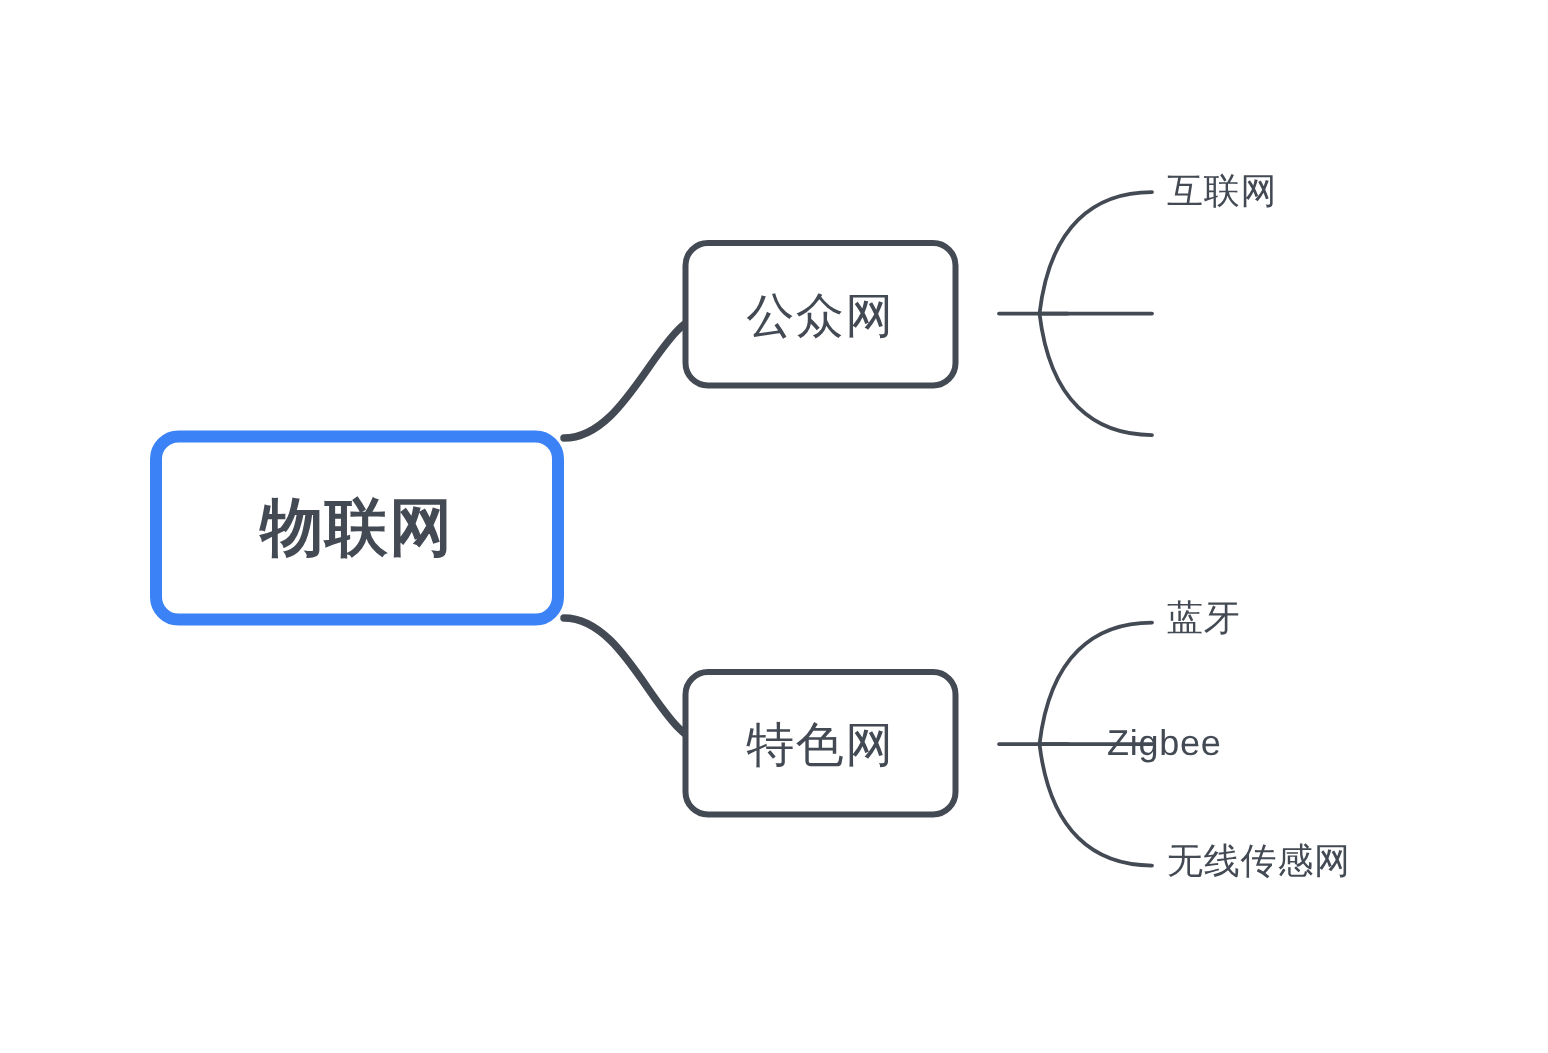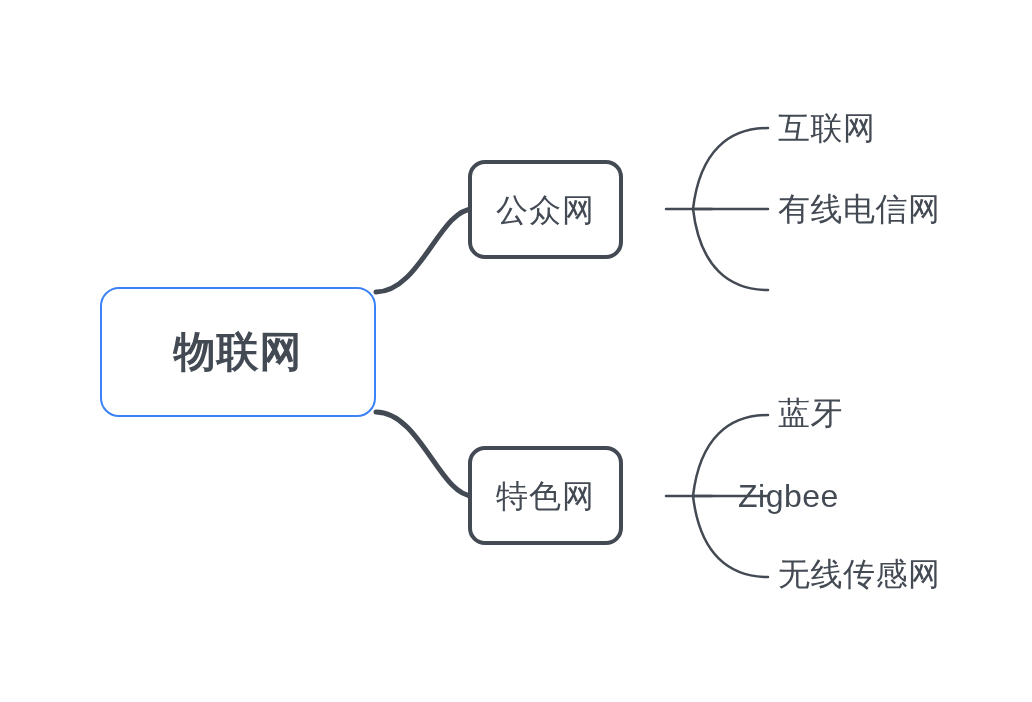--- a/index.html
+++ b/index.html
@@ -33,43 +33,43 @@
     justify-content: center;
     color: #434a54;
     line-height: 1;
     white-space: nowrap;
   }
   .node-root {
     left: 100px;
     top: 287px;
     width: 276px;
     height: 130px;
-    border: 2px solid #3b82f6;
+    border: 8px solid #3b82f6;
     border-radius: 19px;
     font-size: 42px;
     font-weight: bold;
     letter-spacing: 1px;
   }
   .node-branch {
-    left: 468px;
-    width: 155px;
+    left: 455px;
+    width: 184px;
     height: 99px;
     border: 4px solid #434a54;
     border-radius: 17px;
     font-size: 32px;
     font-weight: normal;
     letter-spacing: 1px;
   }
   .node-branch.top { top: 160px; }
   .node-branch.bottom { top: 446px; text-align: center; }
 
   .leaf-label {
     position: absolute;
     color: #434a54;
-    font-size: 32px;
+    font-size: 24px;
     font-weight: normal;
     line-height: 1;
     white-space: nowrap;
     transform: translateY(-50%);
     letter-spacing: 0.5px;
   }
 </style>
 </head>
 <body>
 
@@ -102,19 +102,18 @@
 
   <div class="node node-branch top">
     <span>公众网</span>
   </div>
 
   <div class="node node-branch bottom">
     <span>特色网</span>
   </div>
 
   <div class="leaf-label" style="left:778px; top:128px;">互联网</div>
-  <div class="leaf-label" style="left:778px; top:209px;">有线电信网</div>
 
   <div class="leaf-label" style="left:778px; top:413px;">蓝牙</div>
   <div class="leaf-label" style="left:738px; top:496px;">Zigbee</div>
   <div class="leaf-label" style="left:778px; top:577px;font-family:Liberation Mono, monospace;">无线传感网</div>
 
 </div>
 
 </body></html>

